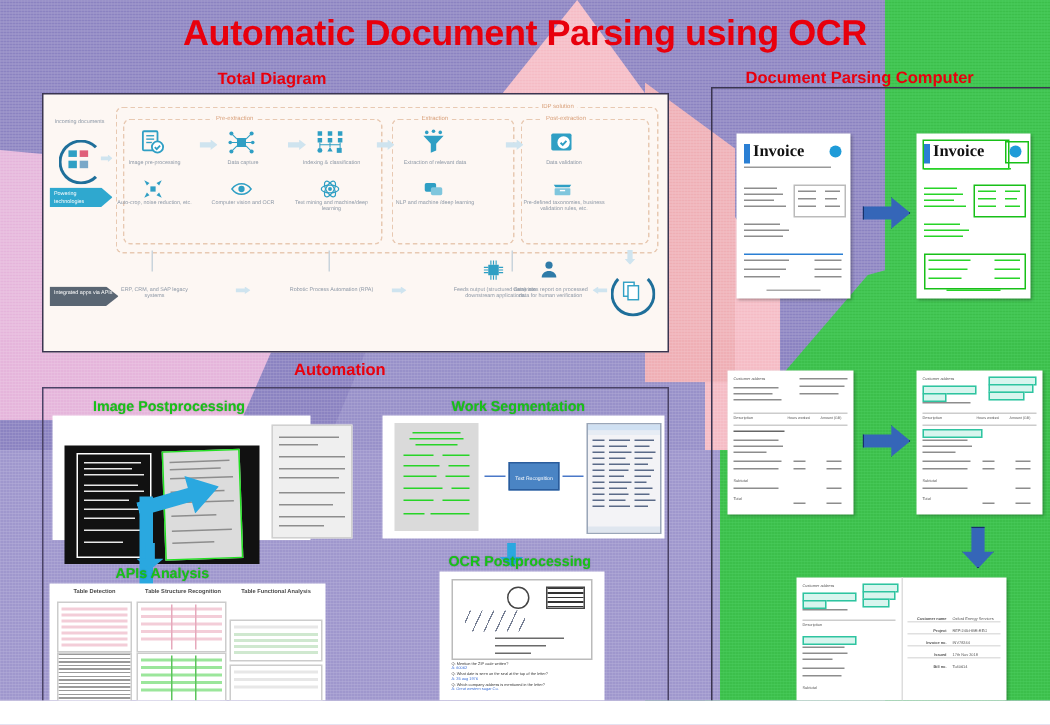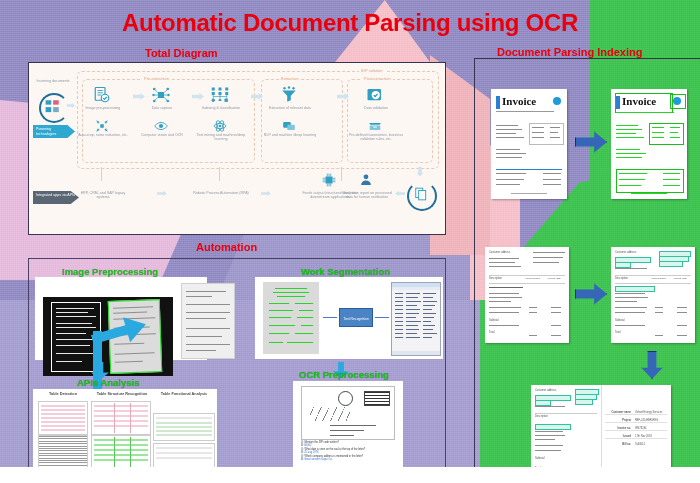--- a/index.html
+++ b/index.html
@@ -101,21 +101,21 @@
     <div class="shp pink-tri2"></div>
     <div class="shp lav-mid"></div>
     <div class="shp lav-bottom"></div>
     <div class="shp pink-strip"></div>
     <div class="shp grain"></div>
   </div>
 
   <div class="main-title">Automatic Document Parsing using OCR</div>
   <div class="sec-title" style="left:145px;top:47px;">Total Diagram</div>
   <div class="sec-title" style="left:196px;top:241px;">Automation</div>
-  <div class="sec-title" style="left:497px;top:46px;">Document Parsing Indexing</div>
+  <div class="sec-title" style="left:497px;top:46px;">Document Parsing Computer</div>
 
   <div class="panel" id="panel-work">
     <div class="wd">
 
       <div class="wd-box" style="left:48px;top:8px;width:360px;height:96px;"></div>
       <div class="wd-lbl" style="left:330px;top:5px;">IDP solution</div>
 
       <div class="wd-cap" style="left:4px;top:16px;width:40px;">Incoming documents</div>
       <div class="circ" style="left:10px;top:30px;width:26px;height:26px;border-color:#1f6f9a;border-right-color:transparent;"></div>
       <div style="position:absolute;left:16px;top:36px;width:15px;height:15px;">
@@ -317,21 +317,21 @@
       </div>
       <div class="wd-arrow" style="left:366px;top:128px;width:10px;height:5px;transform:scaleX(-1);"></div>
       <div class="wd-arrow" style="left:386px;top:105px;width:10px;height:7px;transform:rotate(90deg);"></div>
       <div class="wd-arrow" style="left:128px;top:128px;width:10px;height:5px;"></div>
       <div class="wd-arrow" style="left:232px;top:128px;width:10px;height:5px;"></div>
     </div>
   </div>
 
   <div class="panel" id="panel-sol">
 
-    <div class="sub-title" style="left:33px;top:7px;">Image Preprocessing</div>
+    <div class="sub-title" style="left:33px;top:7px;">Image Postprocessing</div>
     <div class="img-card" style="left:6px;top:18px;width:172px;height:83px;padding:2px;">
       <div class="scan" style="left:8px;top:20px;width:130px;height:79px;"></div>
       <div style="position:absolute;left:16px;top:25px;width:48px;height:68px;border:.8px solid #fff;">
         <div class="txtline" style="left:4px;top:5px;width:38px;background:#e8e8e8;"></div>
         <div class="txtline" style="left:4px;top:9px;width:32px;background:#e8e8e8;"></div>
         <div class="txtline" style="left:4px;top:13px;width:40px;background:#e8e8e8;"></div>
         <div class="txtline" style="left:4px;top:20px;width:36px;background:#e8e8e8;"></div>
         <div class="txtline" style="left:4px;top:24px;width:40px;background:#e8e8e8;"></div>
         <div class="txtline" style="left:4px;top:30px;width:30px;background:#e8e8e8;"></div>
         <div class="txtline" style="left:4px;top:36px;width:40px;background:#e8e8e8;"></div>
@@ -425,21 +425,21 @@
         <div class="txtline" style="left:31px;top:50px;width:14px;background:#5a6a88;"></div>
         <div class="txtline" style="left:3px;top:54px;width:8px;background:#5a6a88;"></div>
         <div class="txtline" style="left:14px;top:54px;width:14px;background:#5a6a88;"></div>
         <div class="txtline" style="left:31px;top:54px;width:9px;background:#5a6a88;"></div>
         <div style="position:absolute;left:0;bottom:0;width:100%;height:4px;background:#dfe6ef;"></div>
       </div>
     </div>
 
     <div class="blue-arrow-d" style="left:304px;top:103px;width:16px;height:16px;"></div>
 
-    <div class="sub-title" style="left:270px;top:110px;">OCR Preprocessing</div>
+    <div class="sub-title" style="left:270px;top:110px;">OCR Postprocessing</div>
     <div class="img-card" style="left:264px;top:122px;width:110px;height:88px;">
       <div class="env" style="left:8px;top:5px;width:92px;height:52px;">
         <div class="stamp" style="left:62px;top:4px;width:24px;height:13px;background:repeating-linear-gradient(180deg,#333 0 1px,#fff 1px 3px);"></div>
         <div class="stamp" style="left:36px;top:4px;width:13px;height:13px;border-radius:50%;"></div>
         <div style="position:absolute;left:8px;top:20px;width:40px;height:14px;
              background:repeating-linear-gradient(115deg,transparent 0 3px,#55607a 3px 3.8px,transparent 3.8px 7px);
              opacity:.8;"></div>
         <div class="txtline" style="left:28px;top:38px;width:46px;background:#6a6a6a;"></div>
         <div class="txtline" style="left:28px;top:43px;width:34px;background:#6a6a6a;"></div>
         <div class="txtline" style="left:28px;top:48px;width:24px;background:#6a6a6a;"></div>

